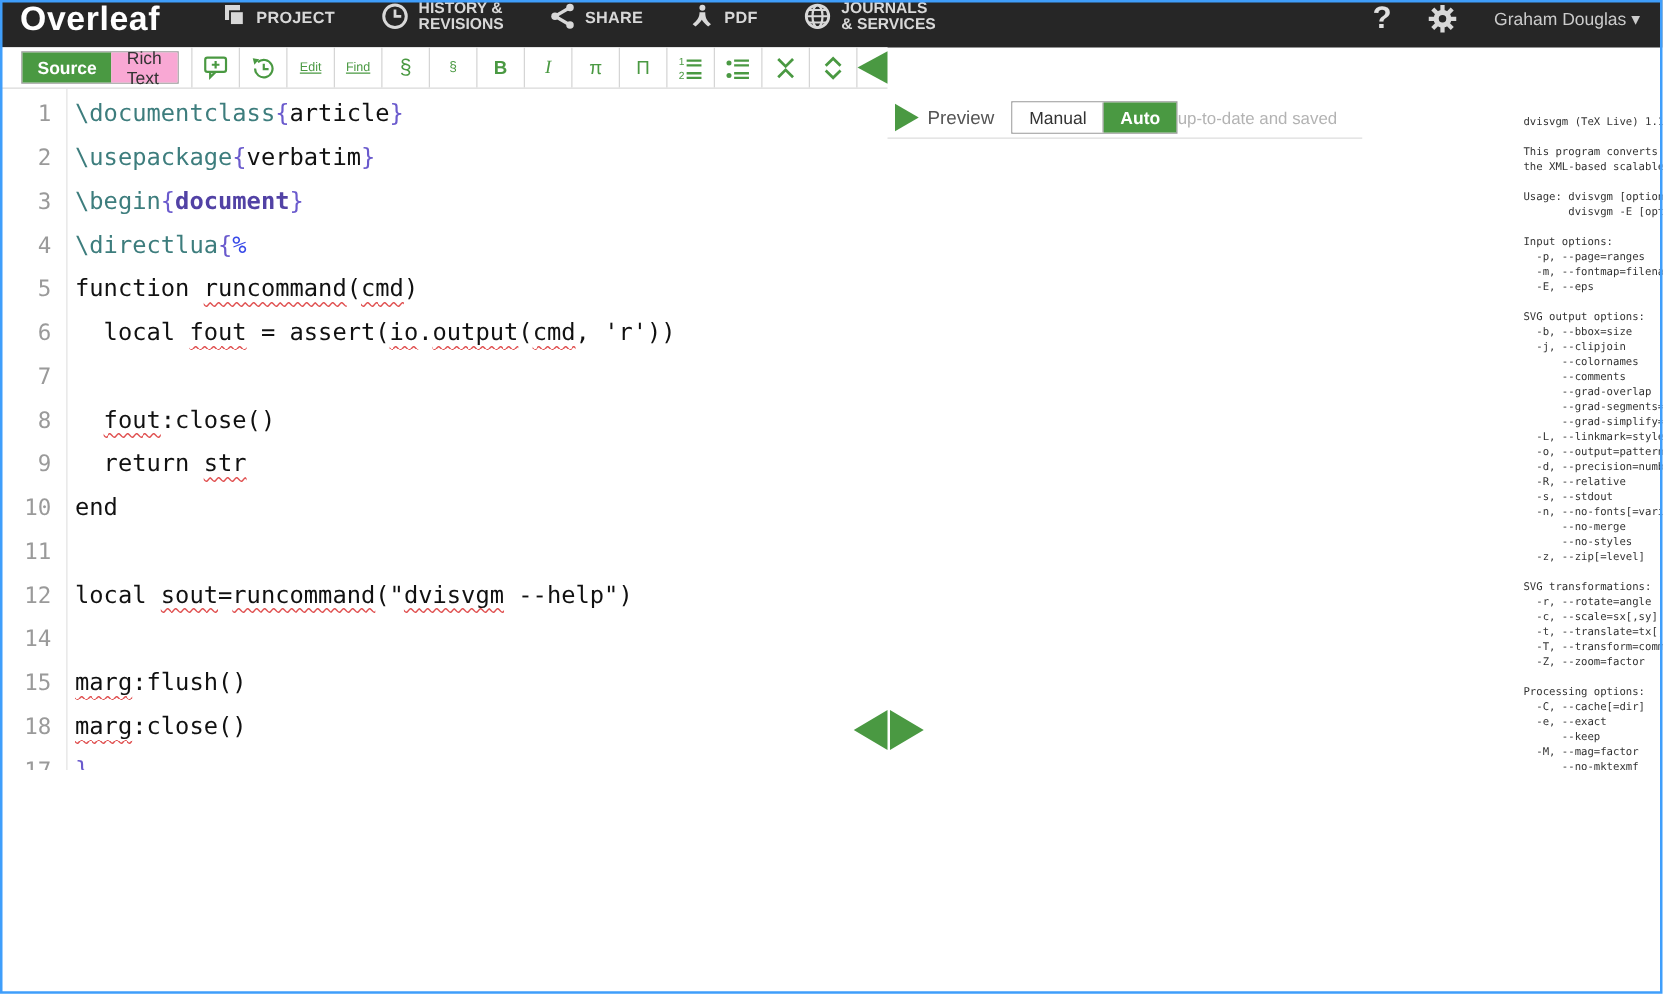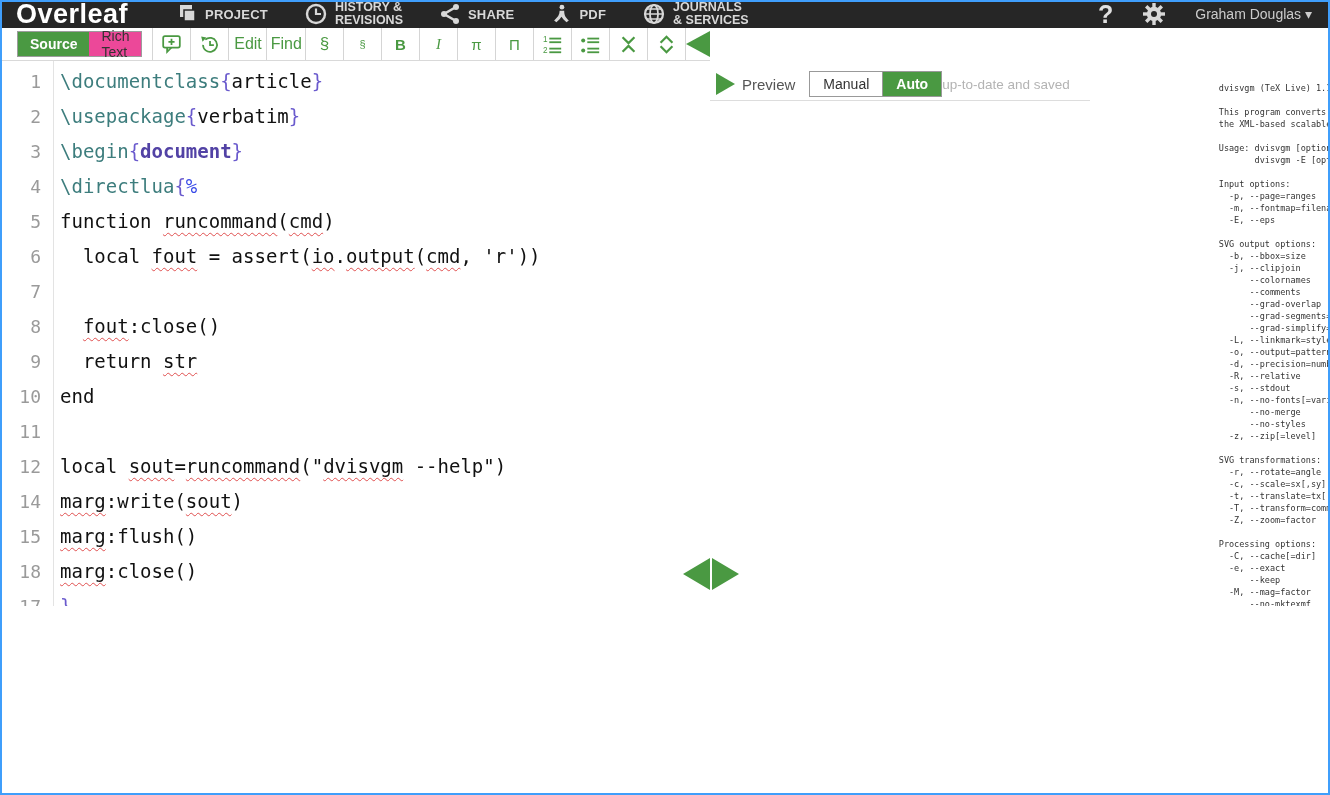--- a/index.html
+++ b/index.html
@@ -1,21 +1,21 @@
 <!DOCTYPE html>
 <html><head>
 <meta charset="utf-8">
 <style>
   * { margin:0; padding:0; box-sizing:border-box; }
   html,body { width:1330px; height:795px; overflow:hidden; background:#fff;
               font-family:"Liberation Sans", sans-serif; }
   .frame { position:absolute; inset:0; border:2px solid #3f9efb; pointer-events:none; z-index:99; }
 
   
-  .navbar { height:28px; background:#262626; display:flex; align-items:center; color:#ddd; }
+  .navbar { height:38px; background:#262626; display:flex; align-items:flex-start; color:#ddd; }
   .logo { font-size:27px; font-weight:bold; color:#fff; margin:0 0 0 16px; letter-spacing:.5px; }
   .nav-items { display:flex; align-items:center; margin-left:48px; gap:36px; }
   .nav-item { display:flex; align-items:center; gap:7px; cursor:pointer; color:#d8d8d8; }
   .nav-item .lbl { font-weight:bold; font-size:13px; letter-spacing:.2px; }
   .nav-item .lbl2 { font-weight:bold; font-size:12.5px; line-height:13px; }
   .nav-right { margin-left:auto; display:flex; align-items:center; gap:28px; margin-right:18px; }
   .help-q { font-size:25px; font-weight:bold; color:#e0e0e0; }
   .user { font-size:14px; color:#ccc; }
   .icon svg { display:block; }
 
@@ -23,25 +23,25 @@
   .main { display:flex; height:578px; }
   .left-pane { width:710px; display:flex; flex-direction:column; position:relative; background:#fff; }
   .divider { width:13px; background:#2b2b2b; cursor:col-resize; }
   .right-pane { flex:1; display:flex; flex-direction:row; position:relative; background:#fff;margin-top:40px; }
 
   
   .etoolbar { height:33px; border-bottom:1px solid #d9d9d9; display:flex; align-items:stretch; background:#fff; }
   .toggle-group { display:flex; margin:3px 10px 3px 17px; border:1px solid #9c9c9c; }
   .tbtn { font-size:14px; padding:4px 12px; display:flex; align-items:center; cursor:pointer; }
   .tbtn.active { background:#4a9942; color:#fff; font-weight:bold; }
-  .tbtn.plain { background:#ec4899; color:#333; }
+  .tbtn.plain { background:#f9a8d4; color:#333; }
   .sep { border-left:1px solid #d5d5d5; }
   .ibtn { display:flex; align-items:center; justify-content:center; min-width:37px; color:#4a9942;
           font-size:15px; cursor:pointer; padding:0 8px; }
-  .ibtn.txt { font-size:16px; }
+  .ibtn.txt { font-size:10px;text-decoration:underline; }
   .sec-big { font-size:17px; } .sec-sm { font-size:11px; }
   .b-b { font-weight:bold; font-size:15px; } .b-i { font-style:italic; font-family:"Liberation Serif",serif; font-size:15px; }
   .collapse-left { margin-left:auto; align-self:center; width:0; height:0;
           border-top:13px solid transparent; border-bottom:13px solid transparent;
           border-right:24px solid #4a9942; cursor:pointer; }
 
   
   .code-area { flex:1; position:relative; overflow:hidden; font-family:"DejaVu Sans Mono", monospace; padding-top:3px; }
   .gutter-line { position:absolute; left:53px; top:0; bottom:0; width:1px; background:#e3e3e3; }
   .code-row { display:flex; height:35px; line-height:35px; }
@@ -297,21 +297,20 @@
           <div class="code-row">
             <div class="gutter">11</div>
             <div class="ctext"></div>
           </div>
           <div class="code-row">
             <div class="gutter">12</div>
             <div class="ctext"><span>local </span><span class="tok-s">sout</span><span>=</span><span class="tok-s">runcommand</span><span>("</span><span class="tok-s">dvisvgm</span><span> --help")</span></div>
           </div>
           <div class="code-row">
             <div class="gutter">14</div>
-            <div class="ctext"><span class="tok-s">marg</span><span>:write(</span><span class="tok-s">sout</span><span>)</span></div>
           </div>
           <div class="code-row">
             <div class="gutter">15</div>
             <div class="ctext"><span class="tok-s">marg</span><span>:flush()</span></div>
           </div>
           <div class="code-row">
             <div class="gutter">18</div>
             <div class="ctext"><span class="tok-s">marg</span><span>:close()</span></div>
           </div>
           <div class="code-row">

